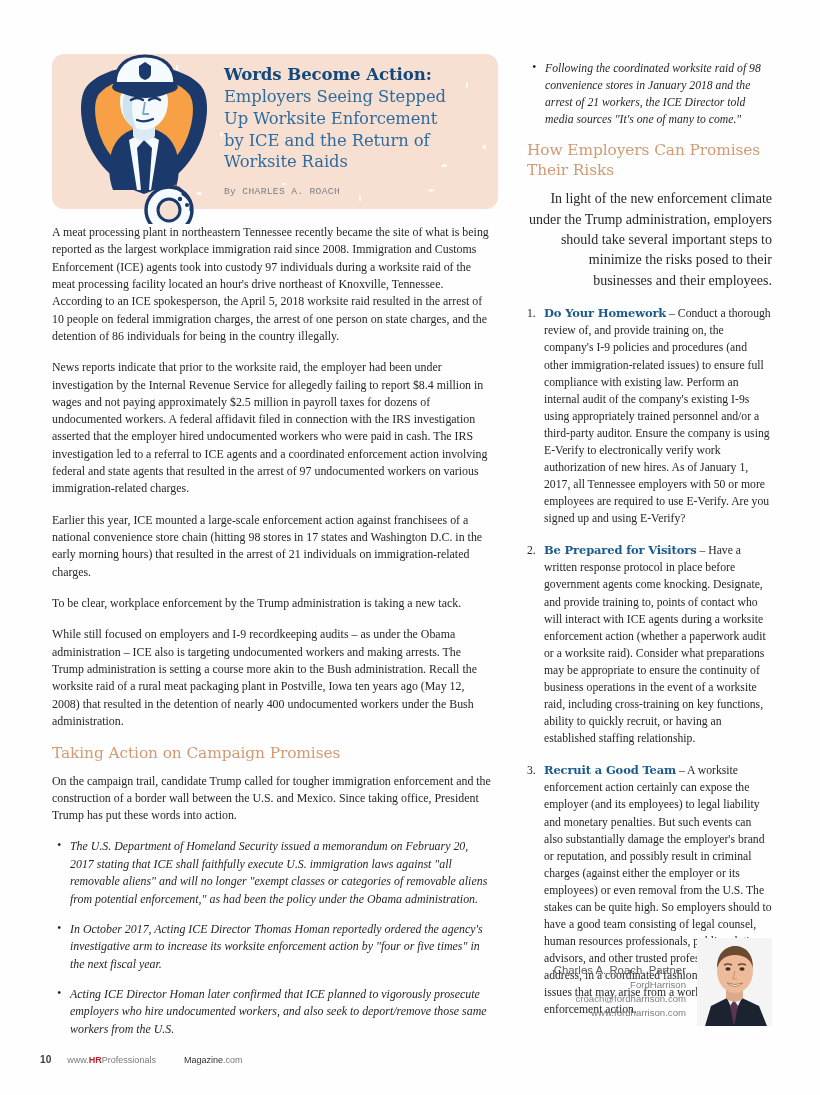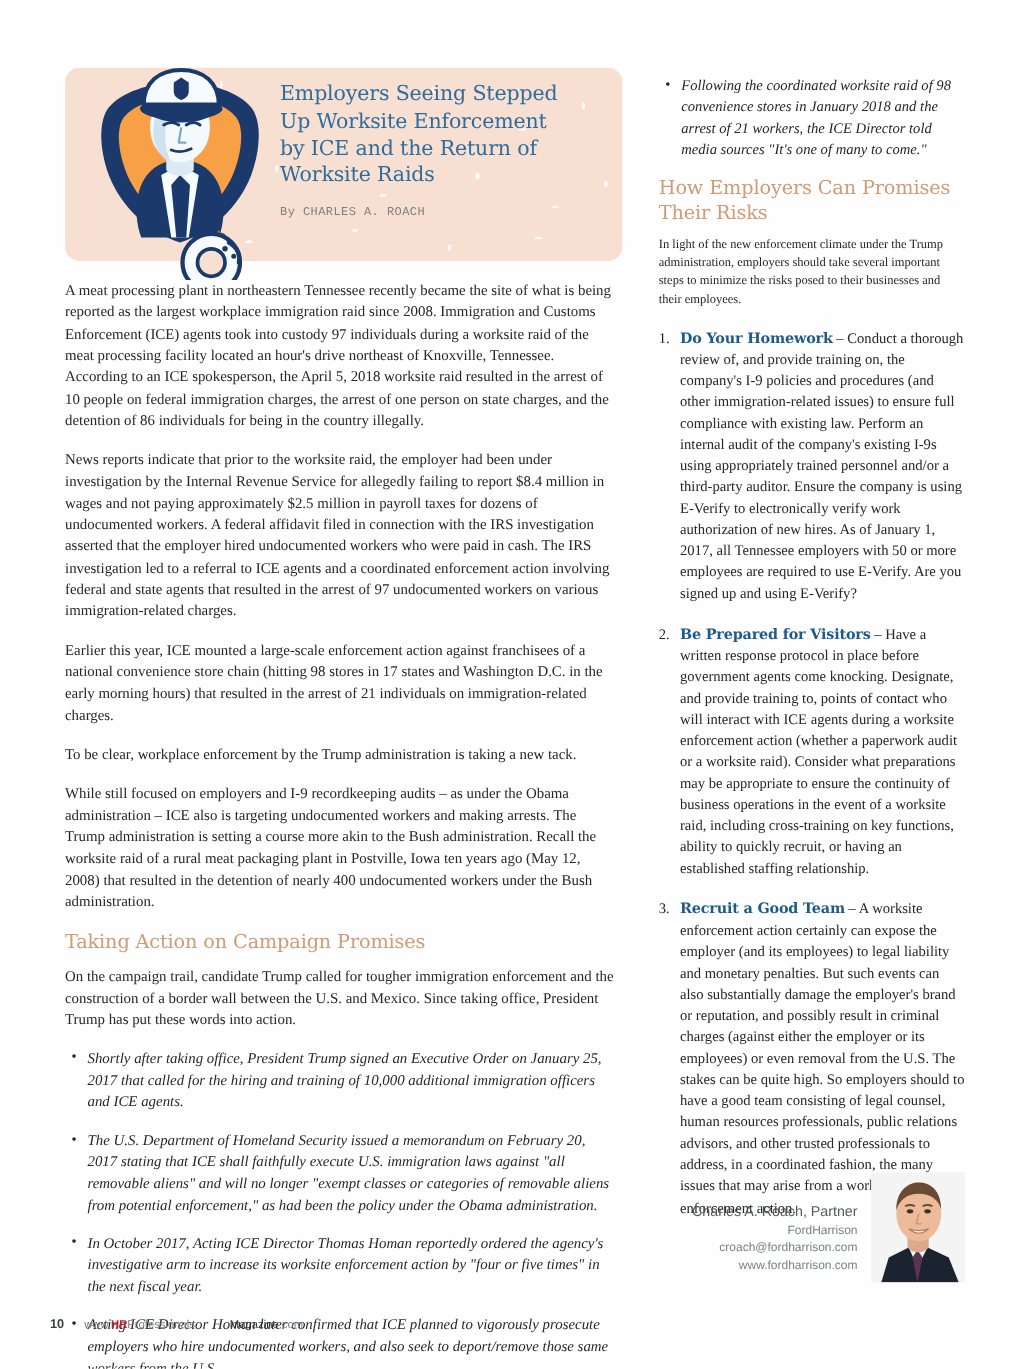--- a/index.html
+++ b/index.html
@@ -108,21 +108,21 @@
   }
 
   
   p.body {
     font-size: 11.9px;
     line-height: 1.455;
     margin: 0 0 14px 0;
     color: #26272a;
     text-align: left;
   }
-  .col-right p.body { font-size: 10px; line-height: 1.46; }
+  .col-right p.body { font-size: 14px; line-height: 1.46; text-align: right; }
 
   h2.section {
     font-family: "DejaVu Serif", "Liberation Serif", serif;
     font-weight: normal;
     font-size: 15.4px;
     line-height: 1.26;
     color: #cf9a74;
     margin: 6px 0 9px 0;
     letter-spacing: -0.1px;
   }
@@ -288,40 +288,40 @@
 
         <circle cx="112" cy="166" r="23" fill="#f6fbff" stroke="#1b3a6b" stroke-width="3.4"></circle>
         <circle cx="112" cy="166" r="11" fill="#f7e0d2" stroke="#1b3a6b" stroke-width="3"></circle>
         <path d="M126 150 q 10 6 8 16" stroke="#1b3a6b" stroke-width="3.2" fill="none" stroke-linecap="round"></path>
         <circle cx="123" cy="155" r="2.2" fill="#1b3a6b"></circle>
         <circle cx="130" cy="161" r="2" fill="#1b3a6b"></circle>
       </svg>
     </div>
 
     <div class="banner-text">
+      <div class="title-main">Words Become Action:</div>
       <div class="title-sub">Employers Seeing Stepped</div>
       <div class="title-sub">Up Worksite Enforcement</div>
       <div class="title-sub">by ICE and the Return of</div>
       <div class="title-sub">Worksite Raids</div>
       <div class="byline">By CHARLES A. ROACH</div>
     </div>
   </div>
 
   <div class="col-left">
     <p class="body">A meat processing plant in northeastern Tennessee recently became the site of what is being reported as the largest workplace immigration raid since 2008. Immigration and Customs Enforcement (ICE) agents took into custody 97 individuals during a worksite raid of the meat processing facility located an hour's drive northeast of Knoxville, Tennessee. According to an ICE spokesperson, the April 5, 2018 worksite raid resulted in the arrest of 10 people on federal immigration charges, the arrest of one person on state charges, and the detention of 86 individuals for being in the country illegally.</p>
     <p class="body">News reports indicate that prior to the worksite raid, the employer had been under investigation by the Internal Revenue Service for allegedly failing to report $8.4 million in wages and not paying approximately $2.5 million in payroll taxes for dozens of undocumented workers. A federal affidavit filed in connection with the IRS investigation asserted that the employer hired undocumented workers who were paid in cash. The IRS investigation led to a referral to ICE agents and a coordinated enforcement action involving federal and state agents that resulted in the arrest of 97 undocumented workers on various immigration-related charges.</p>
     <p class="body">Earlier this year, ICE mounted a large-scale enforcement action against franchisees of a national convenience store chain (hitting 98 stores in 17 states and Washington D.C. in the early morning hours) that resulted in the arrest of 21 individuals on immigration-related charges.</p>
     <p class="body">To be clear, workplace enforcement by the Trump administration is taking a new tack.</p>
     <p class="body">While still focused on employers and I-9 recordkeeping audits – as under the Obama administration – ICE also is targeting undocumented workers and making arrests. The Trump administration is setting a course more akin to the Bush administration. Recall the worksite raid of a rural meat packaging plant in Postville, Iowa ten years ago (May 12, 2008) that resulted in the detention of nearly 400 undocumented workers under the Bush administration.</p>
 
     <h2 class="section">Taking Action on Campaign Promises</h2>
     <p class="body">On the campaign trail, candidate Trump called for tougher immigration enforcement and the construction of a border wall between the U.S. and Mexico. Since taking office, President Trump has put these words into action.</p>
 
     <ul class="bullets">
-      <li>Shortly after taking office, President Trump signed an Executive Order on January 25, 2017 that called for the hiring and training of 10,000 additional immigration officers and ICE agents.</li>
       <li>The U.S. Department of Homeland Security issued a memorandum on February 20, 2017 stating that ICE shall faithfully execute U.S. immigration laws against "all removable aliens" and will no longer "exempt classes or categories of removable aliens from potential enforcement," as had been the policy under the Obama administration.</li>
       <li>In October 2017, Acting ICE Director Thomas Homan reportedly ordered the agency's investigative arm to increase its worksite enforcement action by "four or five times" in the next fiscal year.</li>
       <li>Acting ICE Director Homan later confirmed that ICE planned to vigorously prosecute employers who hire undocumented workers, and also seek to deport/remove those same workers from the U.S.</li>
     </ul>
   </div>
 
   <div class="col-right">
     <ul class="bullets">
       <li>Following the coordinated worksite raid of 98 convenience stores in January 2018 and the arrest of 21 workers, the ICE Director told media sources "It's one of many to come."</li>
     </ul>

